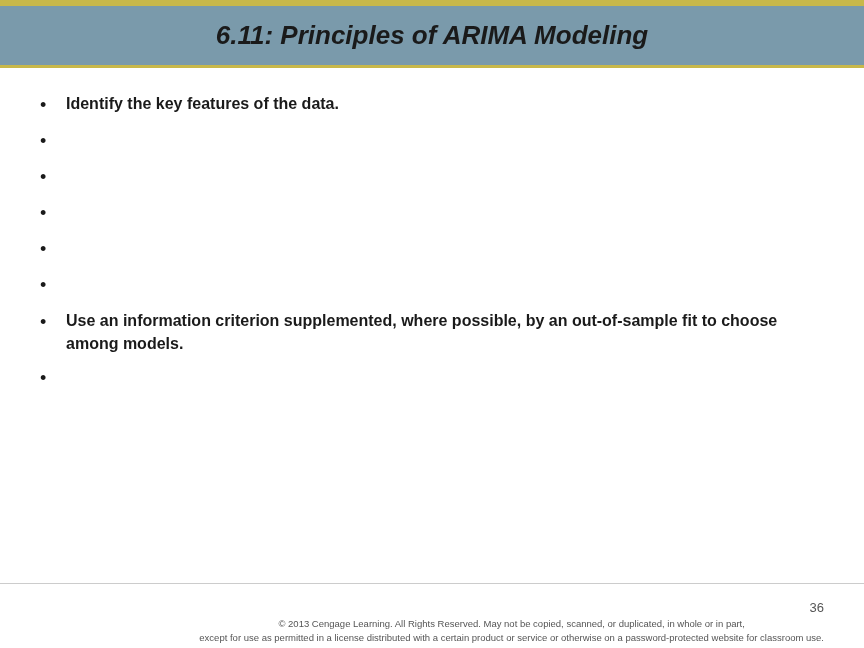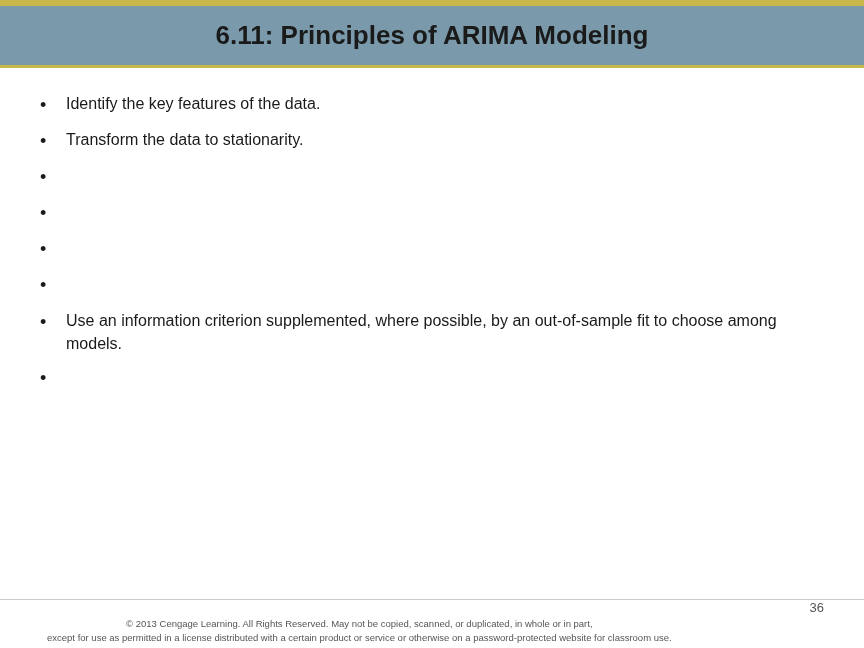--- a/index.html
+++ b/index.html
@@ -33,20 +33,21 @@
       align-items: center;
       justify-content: center;
       border-bottom: 3px solid #c8b84a;
     }
 
     .title-text {
       font-size: 26px;
       font-weight: bold;
       color: #1a1a1a;
       text-align: center;
+      font-style: italic;
     }
 
     .content-area {
       flex: 1;
       padding: 24px 40px 10px 40px;
       display: flex;
       flex-direction: column;
       justify-content: flex-start;
     }
 
@@ -68,28 +69,29 @@
     .bullet-dot {
       min-width: 18px;
       margin-right: 8px;
       font-size: 18px;
       line-height: 1.45;
       color: #1a1a1a;
     }
 
     .bullet-text {
       flex: 1;
+      font-weight: bold;
     }
 
     .footer {
-      padding: 0 40px 4px 40px;
+      padding: 16px 40px 4px 40px;
       border-top: 1px solid #cccccc;
       display: flex;
       flex-direction: column;
-      align-items: flex-start;
+      align-items: flex-end;
     }
 
     .footer-page {
       align-self: flex-end;
       font-size: 13px;
       color: #555555;
       margin-bottom: 2px;
     }
 
     .footer-text {
@@ -116,21 +118,20 @@
   </div>
 
   <div class="content-area">
     <ul class="bullet-list">
     <li>
           <span class="bullet-dot">•</span>
           <span class="bullet-text">Identify the key features of the data.</span>
         </li>
         <li>
           <span class="bullet-dot">•</span>
-          <span class="bullet-text">Transform the data to stationarity.</span>
         </li>
         <li>
           <span class="bullet-dot">•</span>
         </li>
         <li>
           <span class="bullet-dot">•</span>
         </li>
         <li>
           <span class="bullet-dot">•</span>
         </li>

